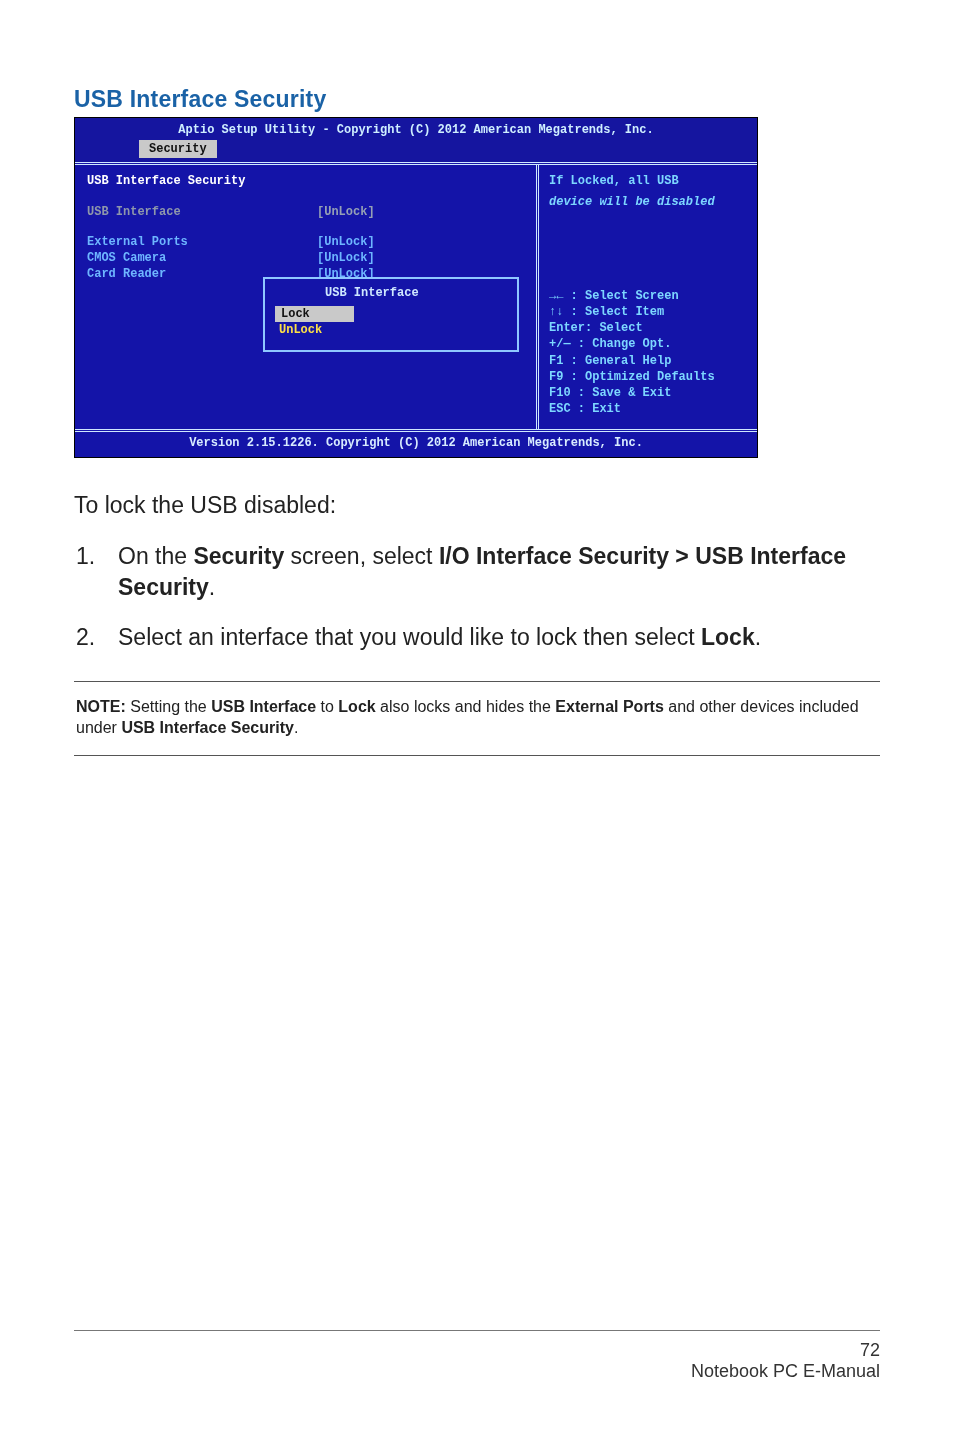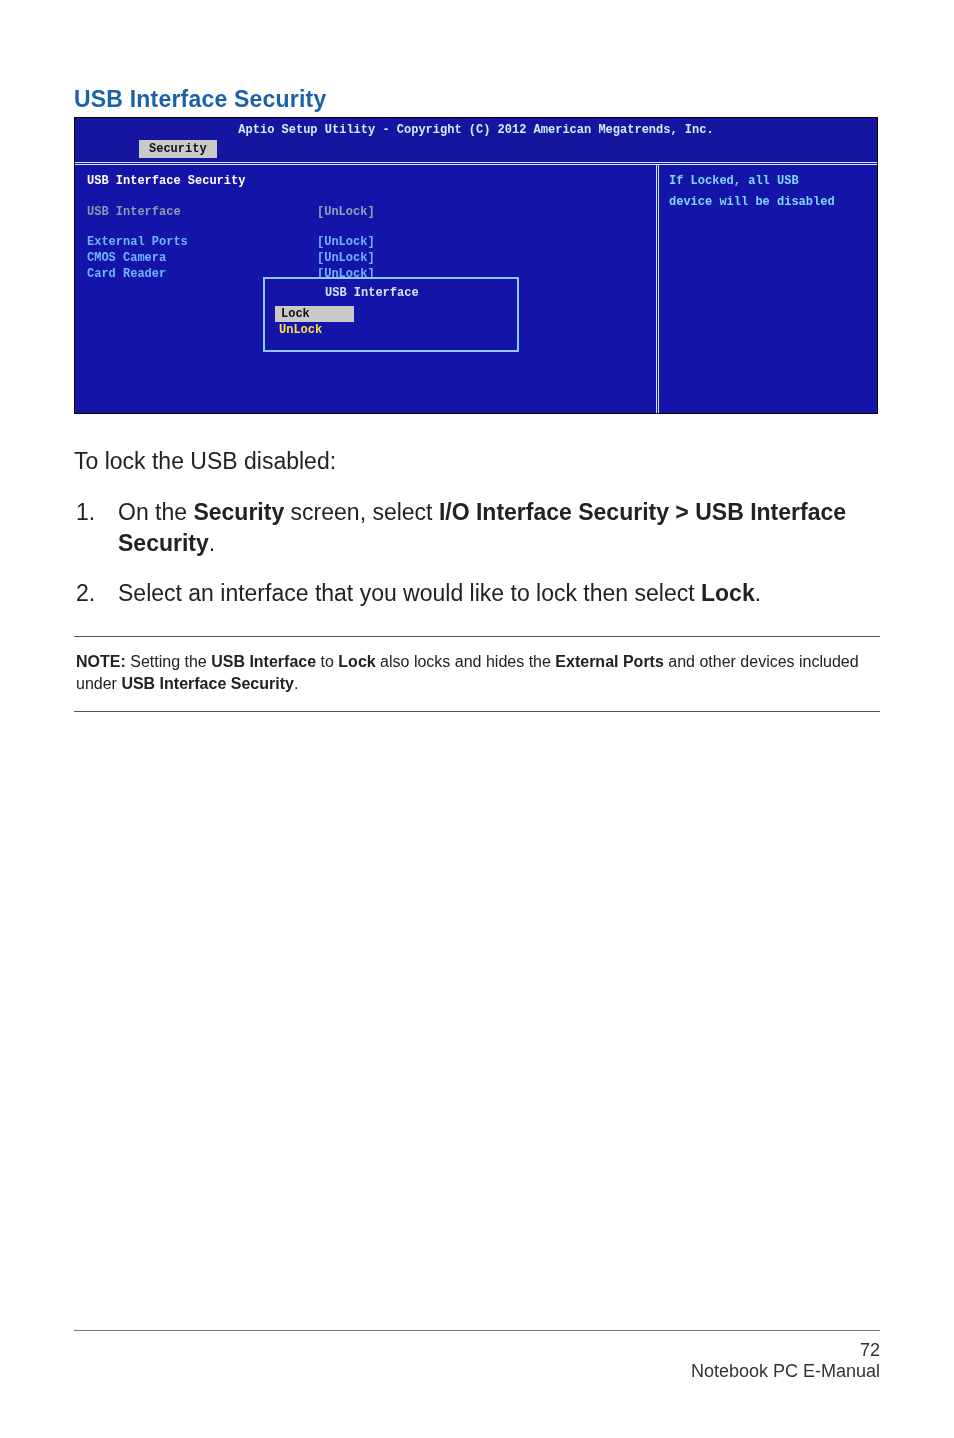--- a/index.html
+++ b/index.html
@@ -10,21 +10,21 @@
       -webkit-font-smoothing:antialiased;
     }
     .page { padding:86px 74px 0 74px; width:954px; }
     h3.sec {
       color:#1a62a6; font-weight:700; font-size:23px;
       letter-spacing:.2px; margin:0 0 4px 0;
     }
     p.lead { font-size:23px; line-height:1.28; color:#222; margin-bottom:30px; }
     
     .bios {
-      width:804px; margin:0 0 34px 0;
+      width:684px; margin:0 0 34px 0;
       font-family:"Courier New", monospace; font-weight:bold;
       font-size:12px; line-height:1.35;
       background:#1414a8; color:#bfc6d6;
       border:1px solid #000;
     }
     .bios-top {
       background:#15159f; color:#cfefff; text-align:center; padding:4px 0 2px;
     }
     .tabbar { background:#15159f; padding:0 0 4px 64px; }
     .tab {
@@ -103,23 +103,34 @@
         </div>
 
         <div class="popup">
           <div class="popup-title">USB Interface</div>
           <div><span class="opt sel">Lock</span></div>
           <div><span class="opt">UnLock</span></div>
         </div>
       </div>
       <div class="bios-right">
         <div class="right-title">If Locked, all USB</div>
-        <div class="right-title" style="margin-bottom:78px;">device will be disabled</div>
+        <div class="right-title" style="margin-bottom:78px;font-style:italic;">device will be disabled</div>
+        <div class="help">
+          <div>→←   : Select Screen</div>
+          <div>↑↓   : Select Item</div>
+          <div>Enter: Select</div>
+          <div>+/—  : Change Opt.</div>
+          <div>F1   : General Help</div>
+          <div>F9   : Optimized Defaults</div>
+          <div>F10  : Save &amp; Exit</div>
+          <div>ESC  : Exit</div>
+        </div>
       </div>
     </div>
+    <div class="bios-foot">Version 2.15.1226. Copyright (C) 2012 American Megatrends, Inc.</div>
   </div>
 
   <p class="body">To lock the USB disabled:</p>
 
   <ol class="steps">
     <li>
       <span class="num">1.</span>
       <span>
         <span>On the </span><span class="b">Security</span><span> screen, select </span><span class="b">I/O Interface Security &gt; USB Interface Security</span><span>.</span>
       </span>

